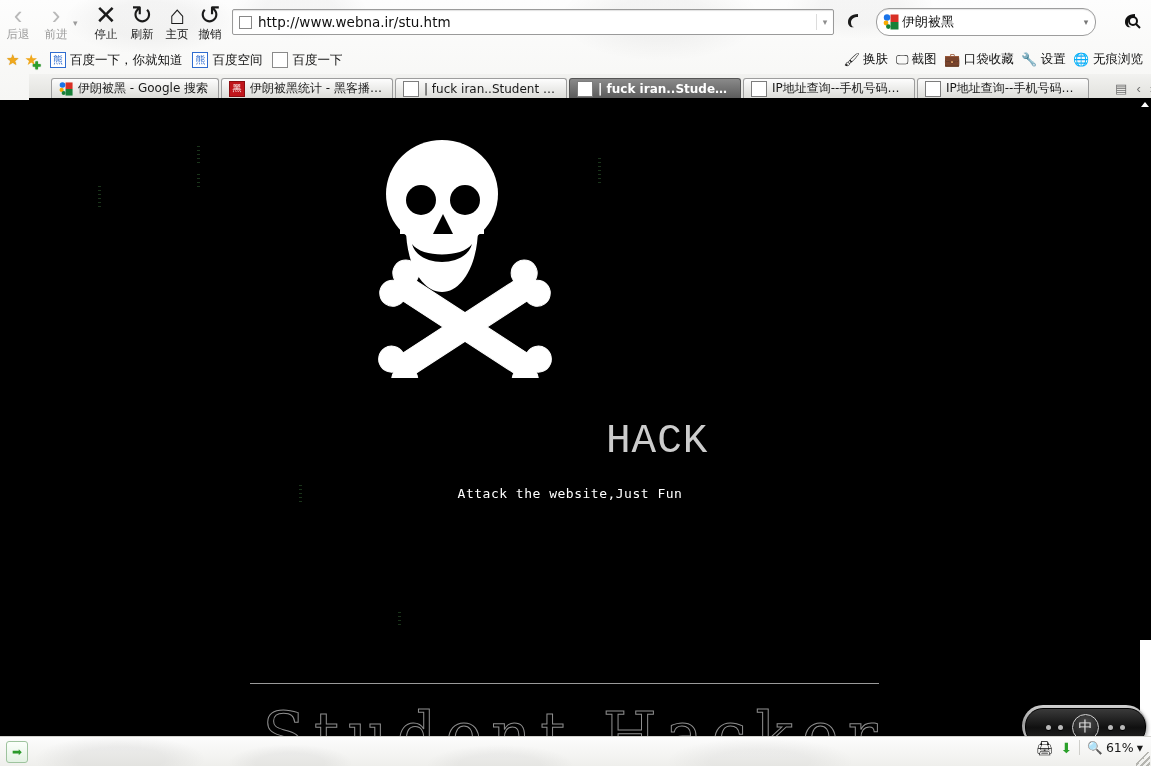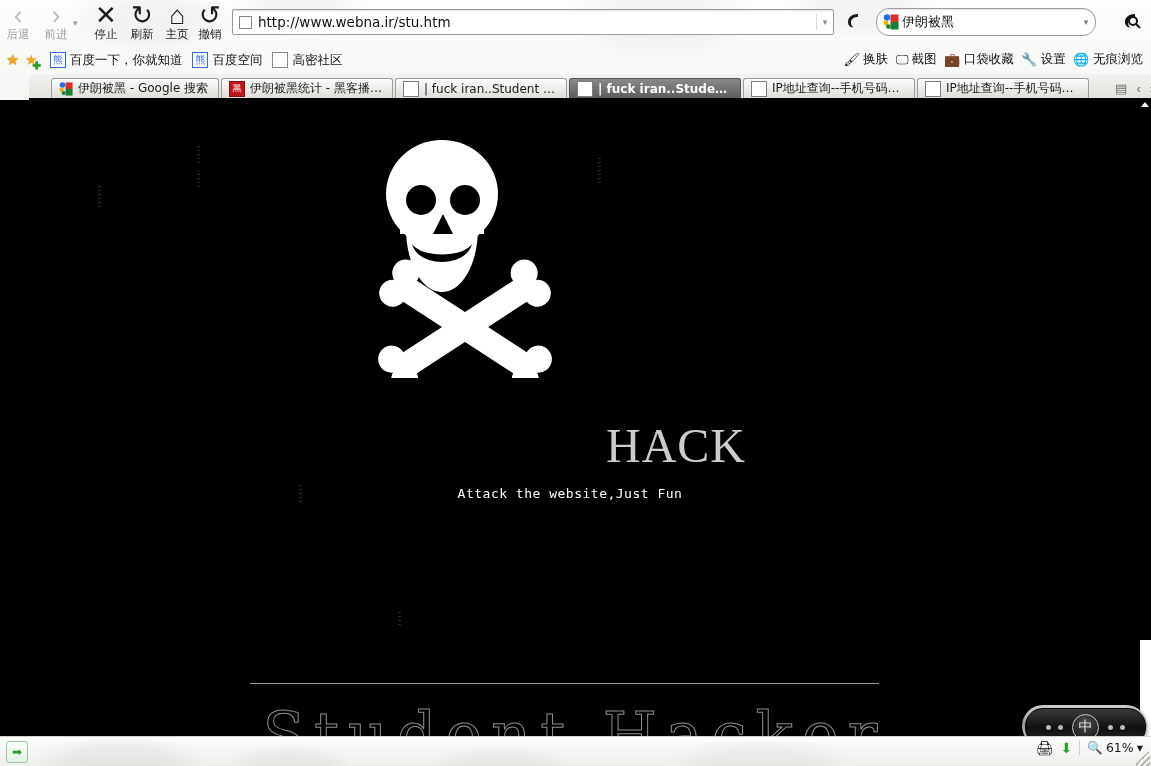--- a/index.html
+++ b/index.html
@@ -170,22 +170,22 @@
     position:absolute; left:0; top:100px; width:1140px; height:637px;
     background:#000; overflow:hidden;
   }
   .page-inner { position:relative; width:100%; height:100%; }
 
   .skull-box {
     position:absolute; left:370px; top:32px; width:190px; height:246px;
   }
   .hack-word {
     position:absolute; left:606px; top:318px;
-    font-size:48px; color:#cccccc; letter-spacing:1px;
-    font-family:Liberation Serif, serif; font-weight:400;
+    font-size:41px; color:#cccccc; letter-spacing:1px;
+    font-family:Liberation Mono, monospace; font-weight:400;
   }
   .mono-line {
     position:absolute; width:100%; text-align:center;
     color:#ffffff; font-family:"DejaVu Sans Mono", monospace;
     font-size:13px; letter-spacing:0.5px;
   }
   .ml1 { top:386px; }
   .ml2 { top:411px; }
   .ml3 { top:448px; }
 
@@ -368,21 +368,21 @@
     <div class="bm">
       <span class="bm-ico baidu">熊</span>
       <span>百度一下，你就知道</span>
     </div>
     <div class="bm">
       <span class="bm-ico baidu">熊</span>
       <span>百度空间</span>
     </div>
     <div class="bm">
       <span class="bm-ico plain"></span>
-      <span>高密社区</span>
+      <span>百度一下</span>
     </div>
 
     <div class="bm-right">
       <div class="bmr">
         <span class="ic">🖌</span>
         <span>换肤</span>
       </div>
       <div class="bmr">
         <span class="ic">🖵</span>
         <span>截图</span>

